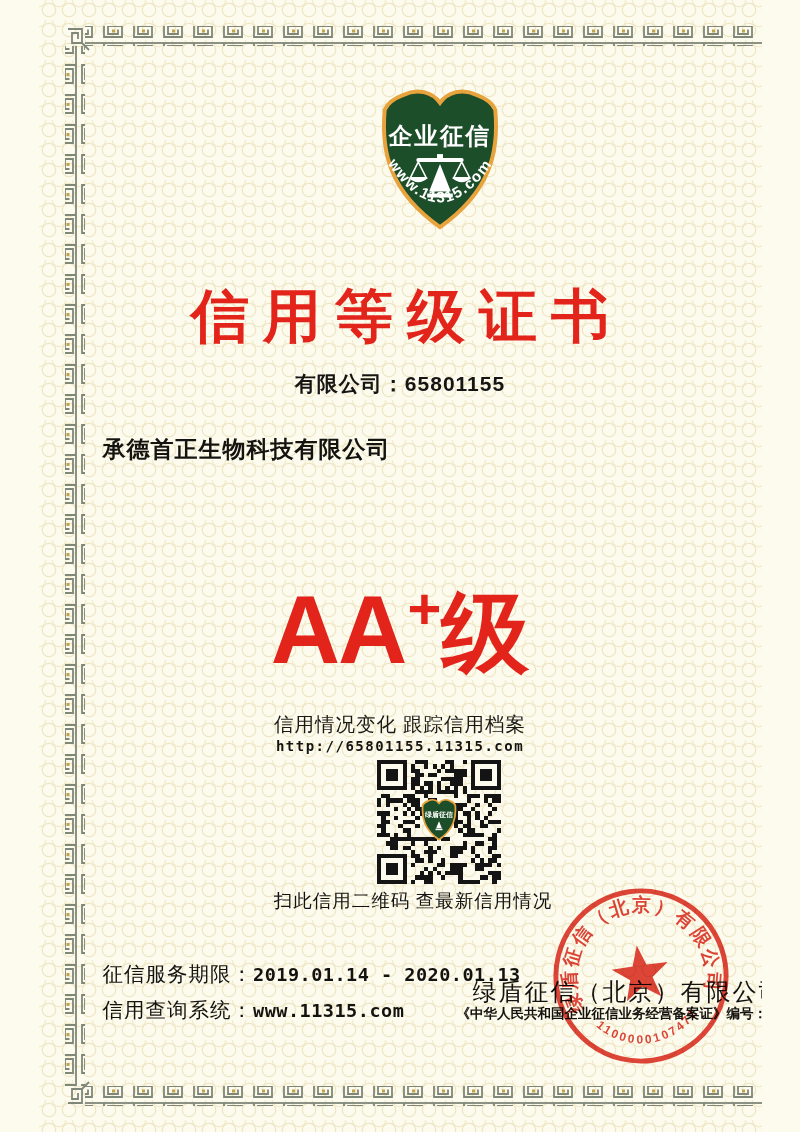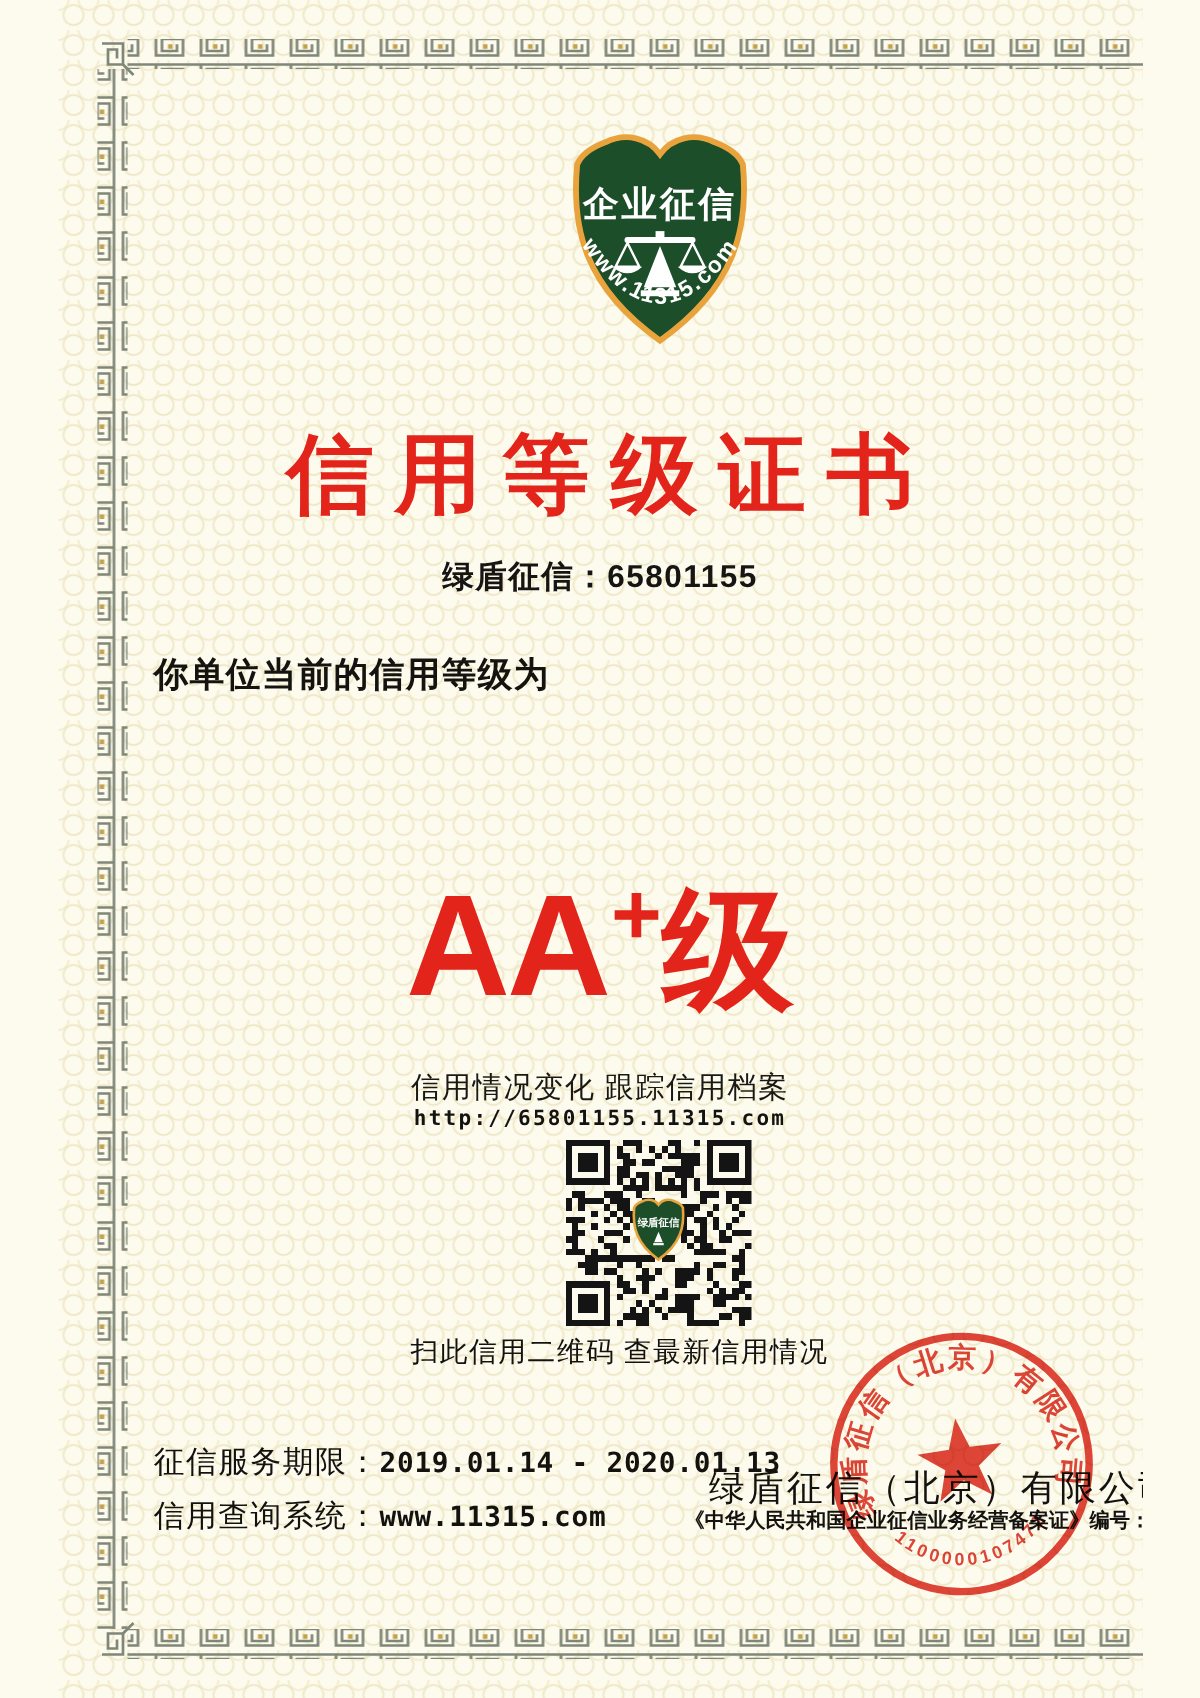--- a/index.html
+++ b/index.html
@@ -102,23 +102,23 @@
       <path d="M62,78 L51,106 L73,106 Z"></path>
       <rect x="49" y="108" width="26" height="4"></rect>
     </g>
     <path id="shieldArc" d="M12,82 Q62,152 112,82" fill="none"></path>
     <text font-size="15.5" font-weight="bold" fill="#ffffff" letter-spacing="1.5">
       <textPath href="#shieldArc" startOffset="50%" text-anchor="middle">www.11315.com</textPath>
     </text>
   </svg>
 
   <div class="abs cert-title">信用等级证书</div>
-  <div class="abs code-line"><span>绿盾征信：</span><span>65801155</span></div>
-
-  <div class="abs company">你单位当前的信用等级为</div>
+  <div class="abs code-line"><span>有限公司：</span><span>65801155</span></div>
+
+  <div class="abs company">承德首正生物科技有限公司</div>
 
   <div class="abs track">信用情况变化 跟踪信用档案</div>
 
   <div class="abs grade">
     <span class="main">AA</span><span class="sup">+</span><span class="suffix">级</span>
   </div>
   <div class="abs url">http://65801155.11315.com</div>
 
   <div class="abs qr-wrap">
     <svg id="qr-svg" width="124" height="124" viewBox="0 0 29 29" shape-rendering="crispEdges" xmlns="http://www.w3.org/2000/svg">

